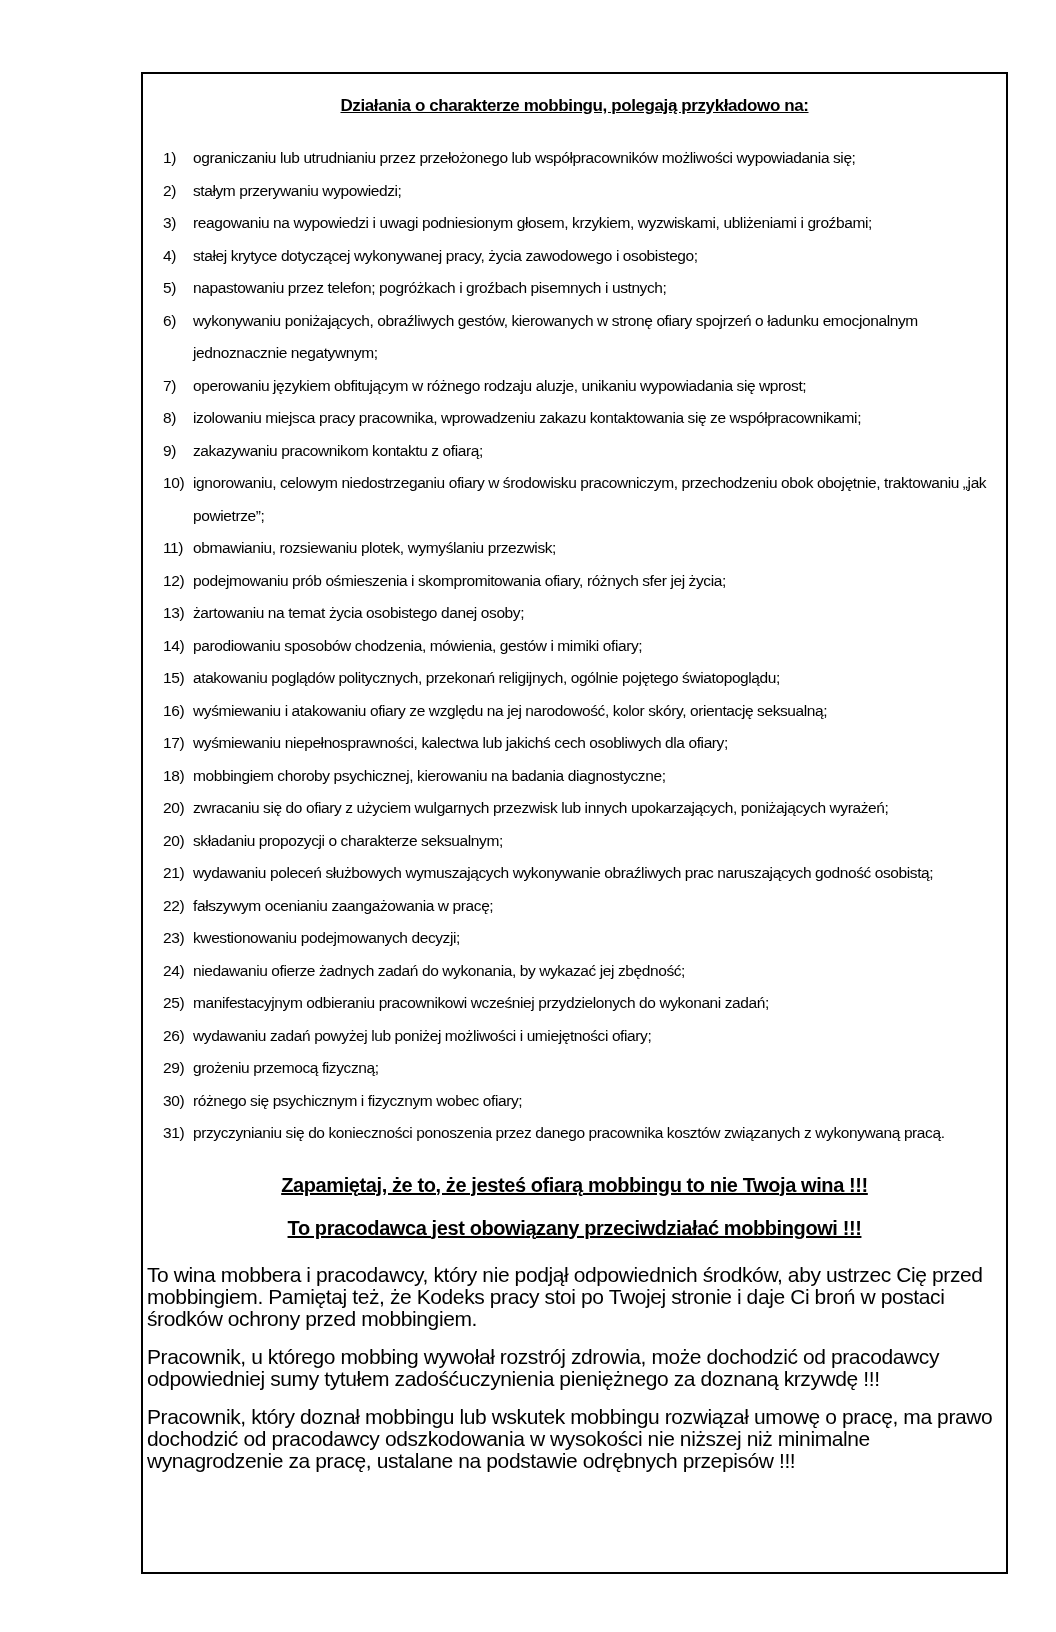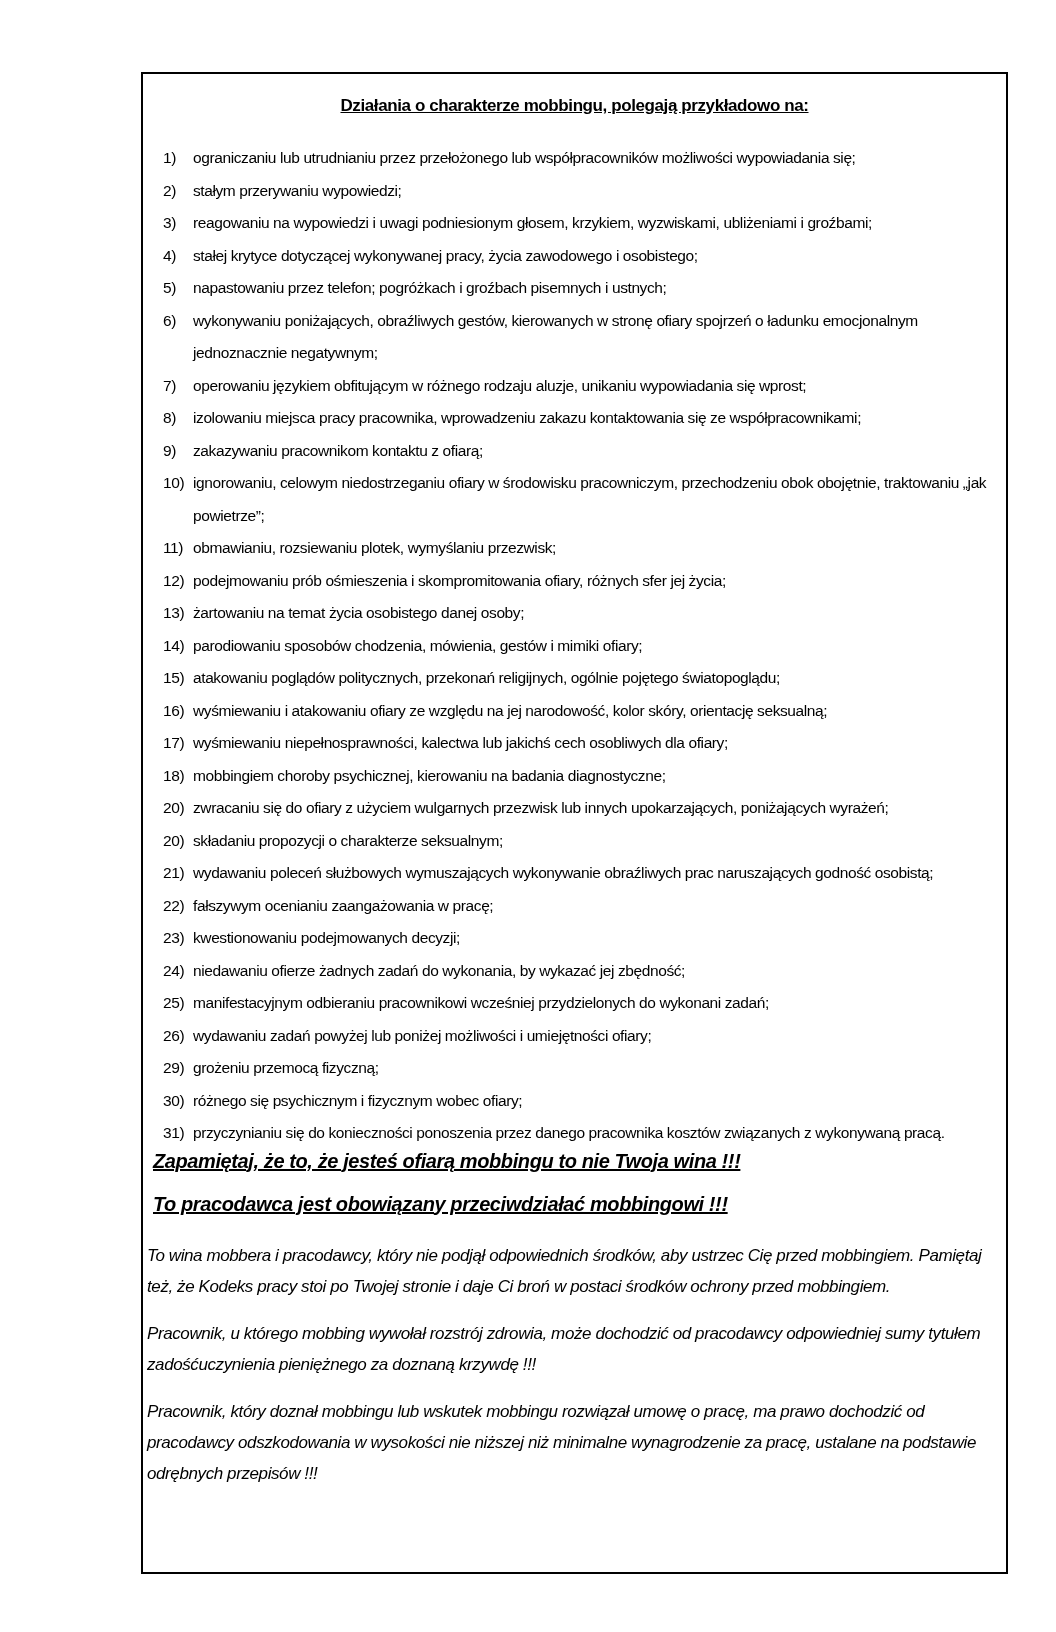--- a/index.html
+++ b/index.html
@@ -19,29 +19,28 @@
   ol.items{
     margin:26px 0 0 0;padding:0 12px 0 20px;list-style:none;
   }
   li.item{
     display:flex;align-items:flex-start;
     font-size:15.5px;line-height:32.5px;letter-spacing:-0.4px;
   }
   .num{width:30px;flex-shrink:0;}
   .txt{flex:1;}
   .big-heading{
-    text-align:left;font-size:20px;font-weight:bold;
-    letter-spacing:-0.4px;margin:0 10px 0;font-style:italic;
+    text-align:center;font-size:20px;font-weight:bold;
+    letter-spacing:-0.4px;margin:24px 10px 0;
   }
   .big-heading .ul{text-decoration:underline;}
   .h2{margin-top:20px;}
   .paras{
-    margin:24px 6px 0 4px;font-size:17px;line-height:31px;
+    margin:24px 6px 0 4px;font-size:21px;line-height:22px;
     letter-spacing:-0.4px;
-    font-style:italic;
   }
   .paras p{margin:0 0 16px;}
 </style>
 </head>
 <body>
 
 <div class="page">
 
   <div class="doc-title">Działania o  charakterze mobbingu, polegają przykładowo na:</div>
 

